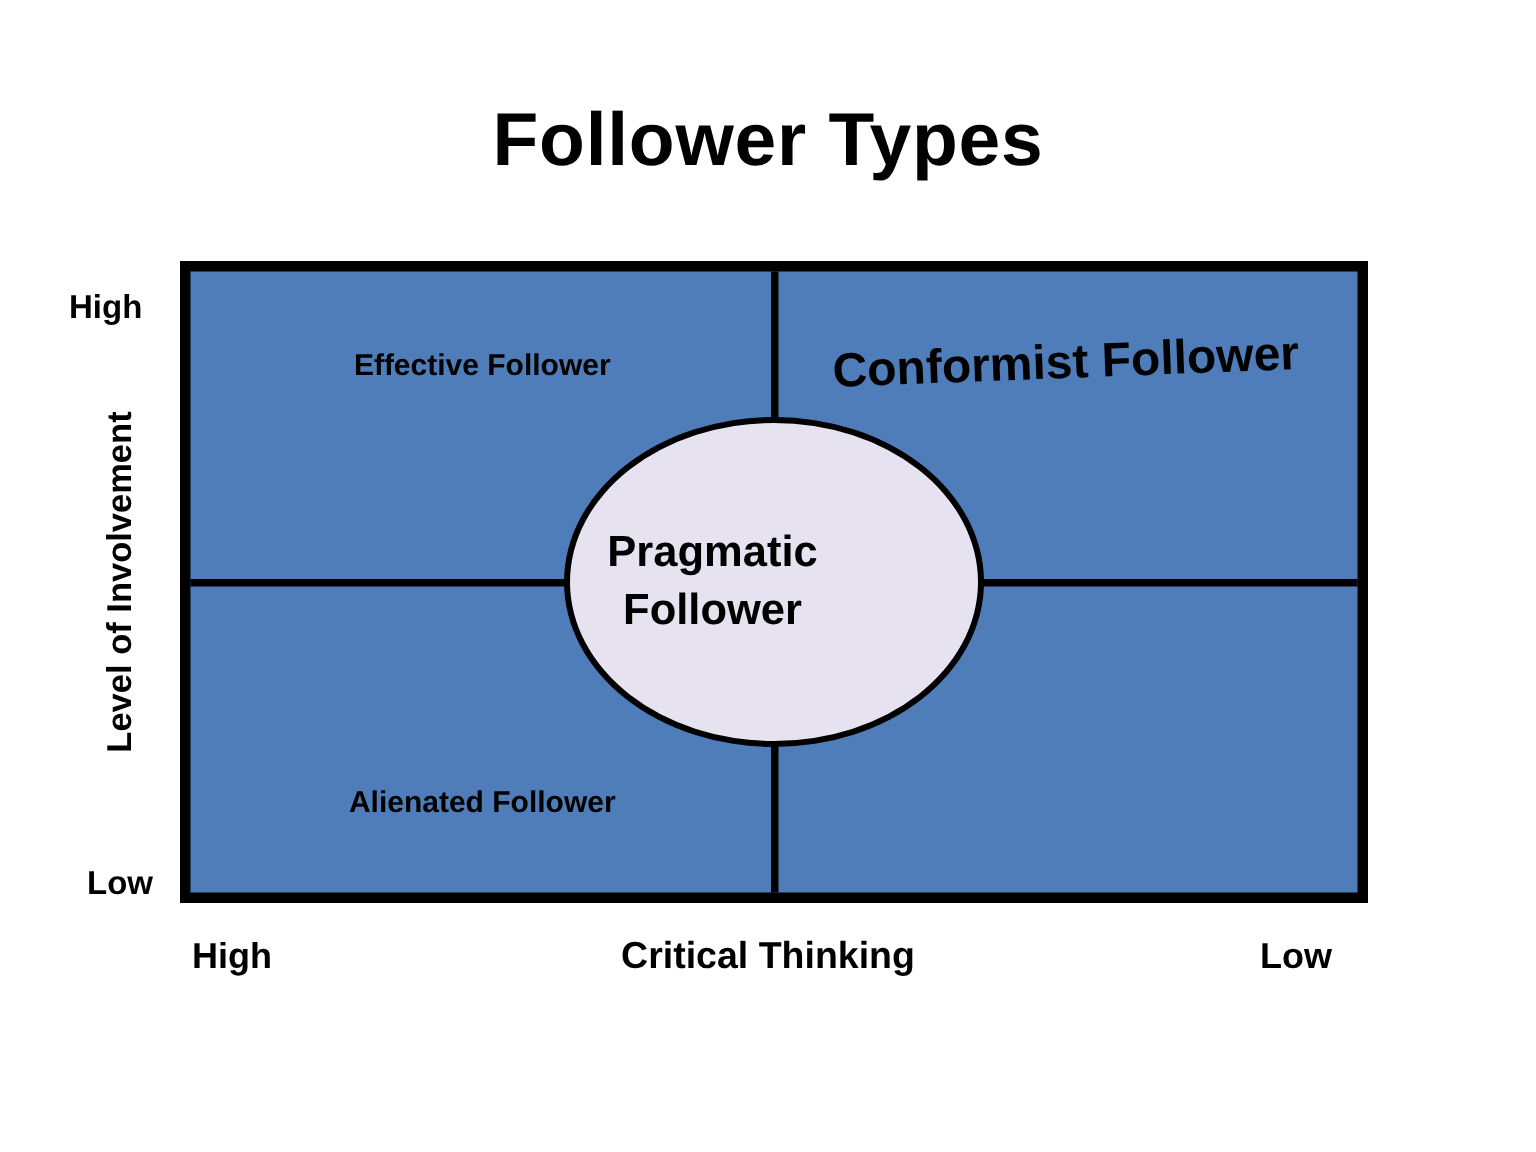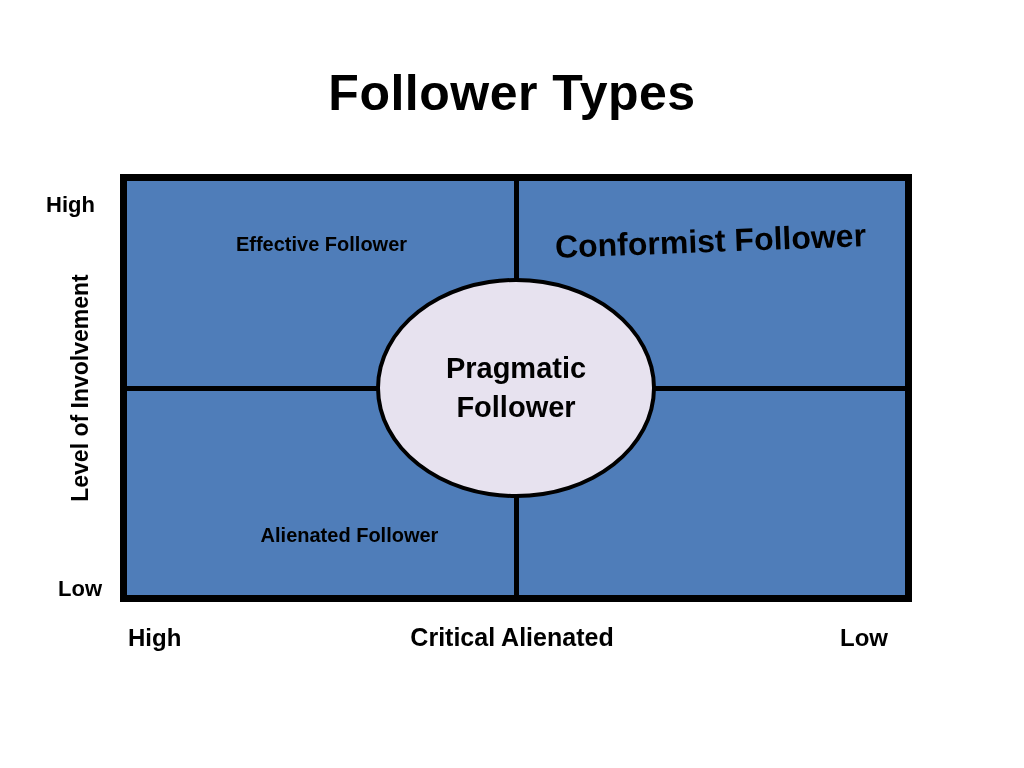--- a/index.html
+++ b/index.html
@@ -63,35 +63,34 @@
     position: absolute;
     width: 50%;
     text-align: center;
     font-size: 20px;
     font-weight: bold;
     color: #000;
     z-index: 2;
   }
   .q-tl { left: 0;  top: 52px; }
   .q-tr { left: 50%; top: 42px; font-size: 32px; transform: rotate(-2.2deg); }
-  .q-bl { left: 0;  bottom: 48px; padding-left: 28px; }
+  .q-bl { left: 0;  bottom: 48px; }
   .q-br { left: 50%; bottom: 48px; }
   .ellipse {
     position: absolute;
     left: 50%;
     top: 50%;
     width: 272px;
     height: 212px;
     transform: translate(-50%, -50%);
     background: var(--ellipse-fill, #E7E2EF);
     border: 4px solid var(--border, #000000);
     border-radius: 50%;
     display: flex;
     align-items: center;
-    justify-content: center;
     z-index: 3;
   }
   .ellipse span {
     display: block;
     width: 190px;
     text-align: center;
     font-size: 29px;
     font-weight: bold;
     line-height: 1.35;
     color: #000;
@@ -163,16 +162,16 @@
     <div class="q q-tl">Effective Follower</div>
     <div class="q q-tr">Conformist Follower</div>
     <div class="q q-bl">Alienated Follower</div>
 
     <div class="ellipse">
       <span>Pragmatic Follower</span>
     </div>
   </div>
 
   <div class="x-high">High</div>
-  <div class="x-label">Critical Alienated</div>
+  <div class="x-label">Critical Thinking</div>
   <div class="x-low">Low</div>
 
 </div>
 
 </body></html>

